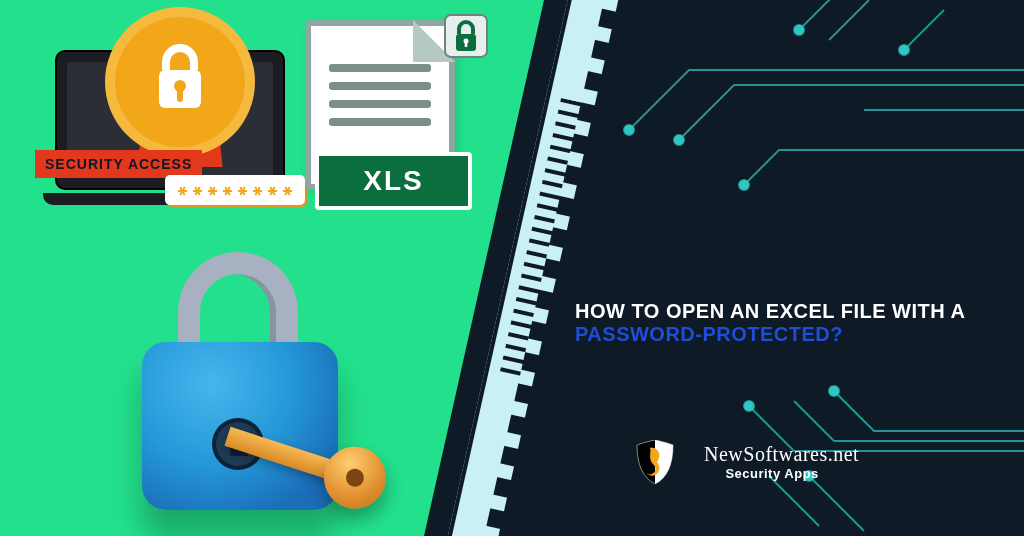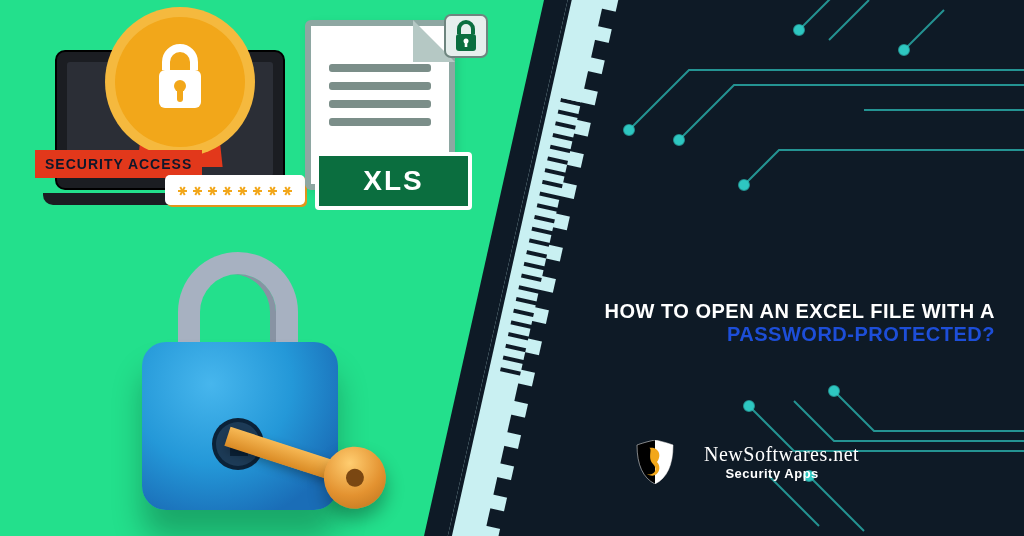--- a/index.html
+++ b/index.html
@@ -61,21 +61,21 @@
     background-size: 100% 32px;
   }
 
   
   .title-block {
     position: absolute;
     z-index: 4;
     left: 575px;
     top: 300px;
     width: 420px;
-    text-align: right;
+    text-align: left;
     color: #fff;
   }
   .title-line1 {
     font-weight: 800;
     font-size: 20px;
     letter-spacing: 0.5px;
     color: #ffffff;
   }
   .title-line2 {
     font-weight: 800;

